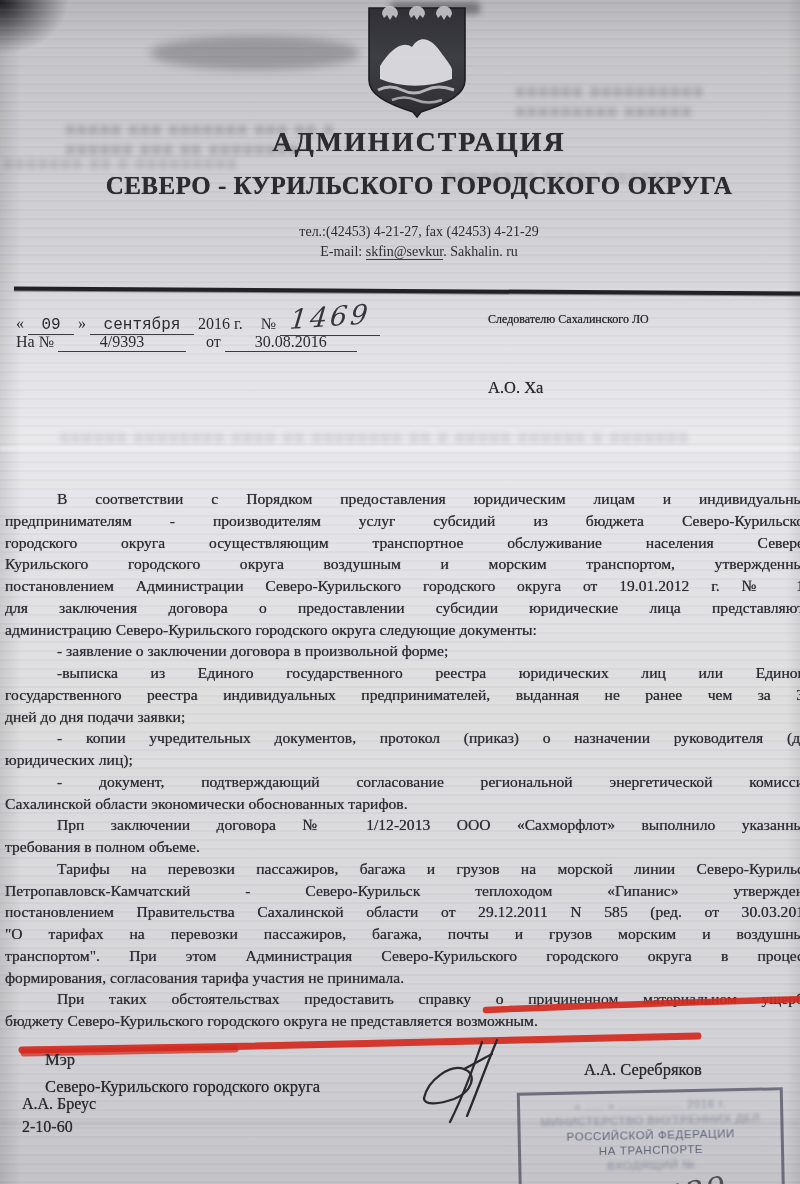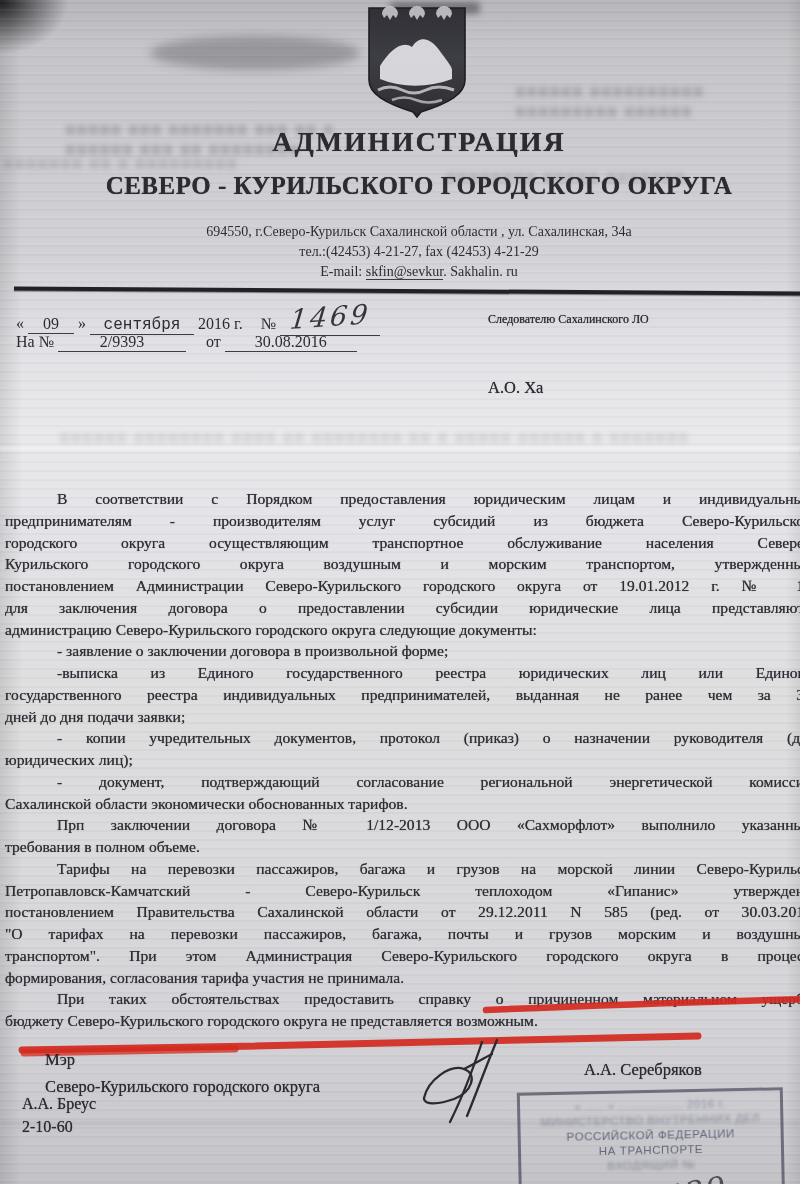--- a/index.html
+++ b/index.html
@@ -106,39 +106,38 @@
       </g>
       <path d="M18,62 C28,46 40,36 50,43 C58,30 70,34 80,50 C86,58 90,63 90,66 L90,75 C66,84 40,84 18,75 Z" fill="#e4e4e7" opacity=".92"></path>
       <path d="M16,86 Q28,80 40,86 T64,86 T92,86" fill="none" stroke="#d6d6da" stroke-width="3" opacity=".8"></path>
       <path d="M30,96 Q42,91 54,96 T80,96" fill="none" stroke="#d6d6da" stroke-width="2.5" opacity=".7"></path>
     </svg>
   </div>
 
   <div class="head-center org2 soft">СЕВЕРО - КУРИЛЬСКОГО ГОРОДСКОГО ОКРУГА</div>
   <div class="head-center org1 soft">АДМИНИСТРАЦИЯ</div>
   <div class="head-center addr">
-    <div>694550, г.Северо-Курильск Сахалинской области , ул. Сахалинская, 34а</div>
     <div>тел.:(42453)  4-21-27, fax (42453)  4-21-29</div>
     <div><span>E-mail:</span> <span class="link">skfin@sevkur</span><span>. Sakhalin. ru</span></div>
   </div>
   <div class="divider"></div>
 
   <div class="refblock">
     <div class="refrow">
       <span>«</span>
-      <span class="u" style="width:46px;">09</span>
+      <span class="u" style="width:46px;font-family:Liberation Mono, monospace;">09</span>
       <span>»</span>
       <span class="u" style="width:104px;font-family:Liberation Mono, monospace;">сентября</span>
       <span>2016  г.</span>
       <span style="margin-left:14px;">№</span>
       <span class="u" style="width:100px;border-bottom-width:1.6px;"><span class="hand">1469</span></span>
     </div>
     <div class="refrow">
       <span>На №</span>
-      <span class="u" style="width:128px;">2/9393</span>
+      <span class="u" style="width:128px;">4/9393</span>
       <span style="margin-left:16px;text-align:center;">от</span>
       <span class="u" style="width:132px;">30.08.2016</span>
     </div>
   </div>
 
   <div class="addressee soft">
     <div>Следователю Сахалинского ЛО</div>
   </div>
   <div class="addr-name soft">А.О. Ха</div>
 

